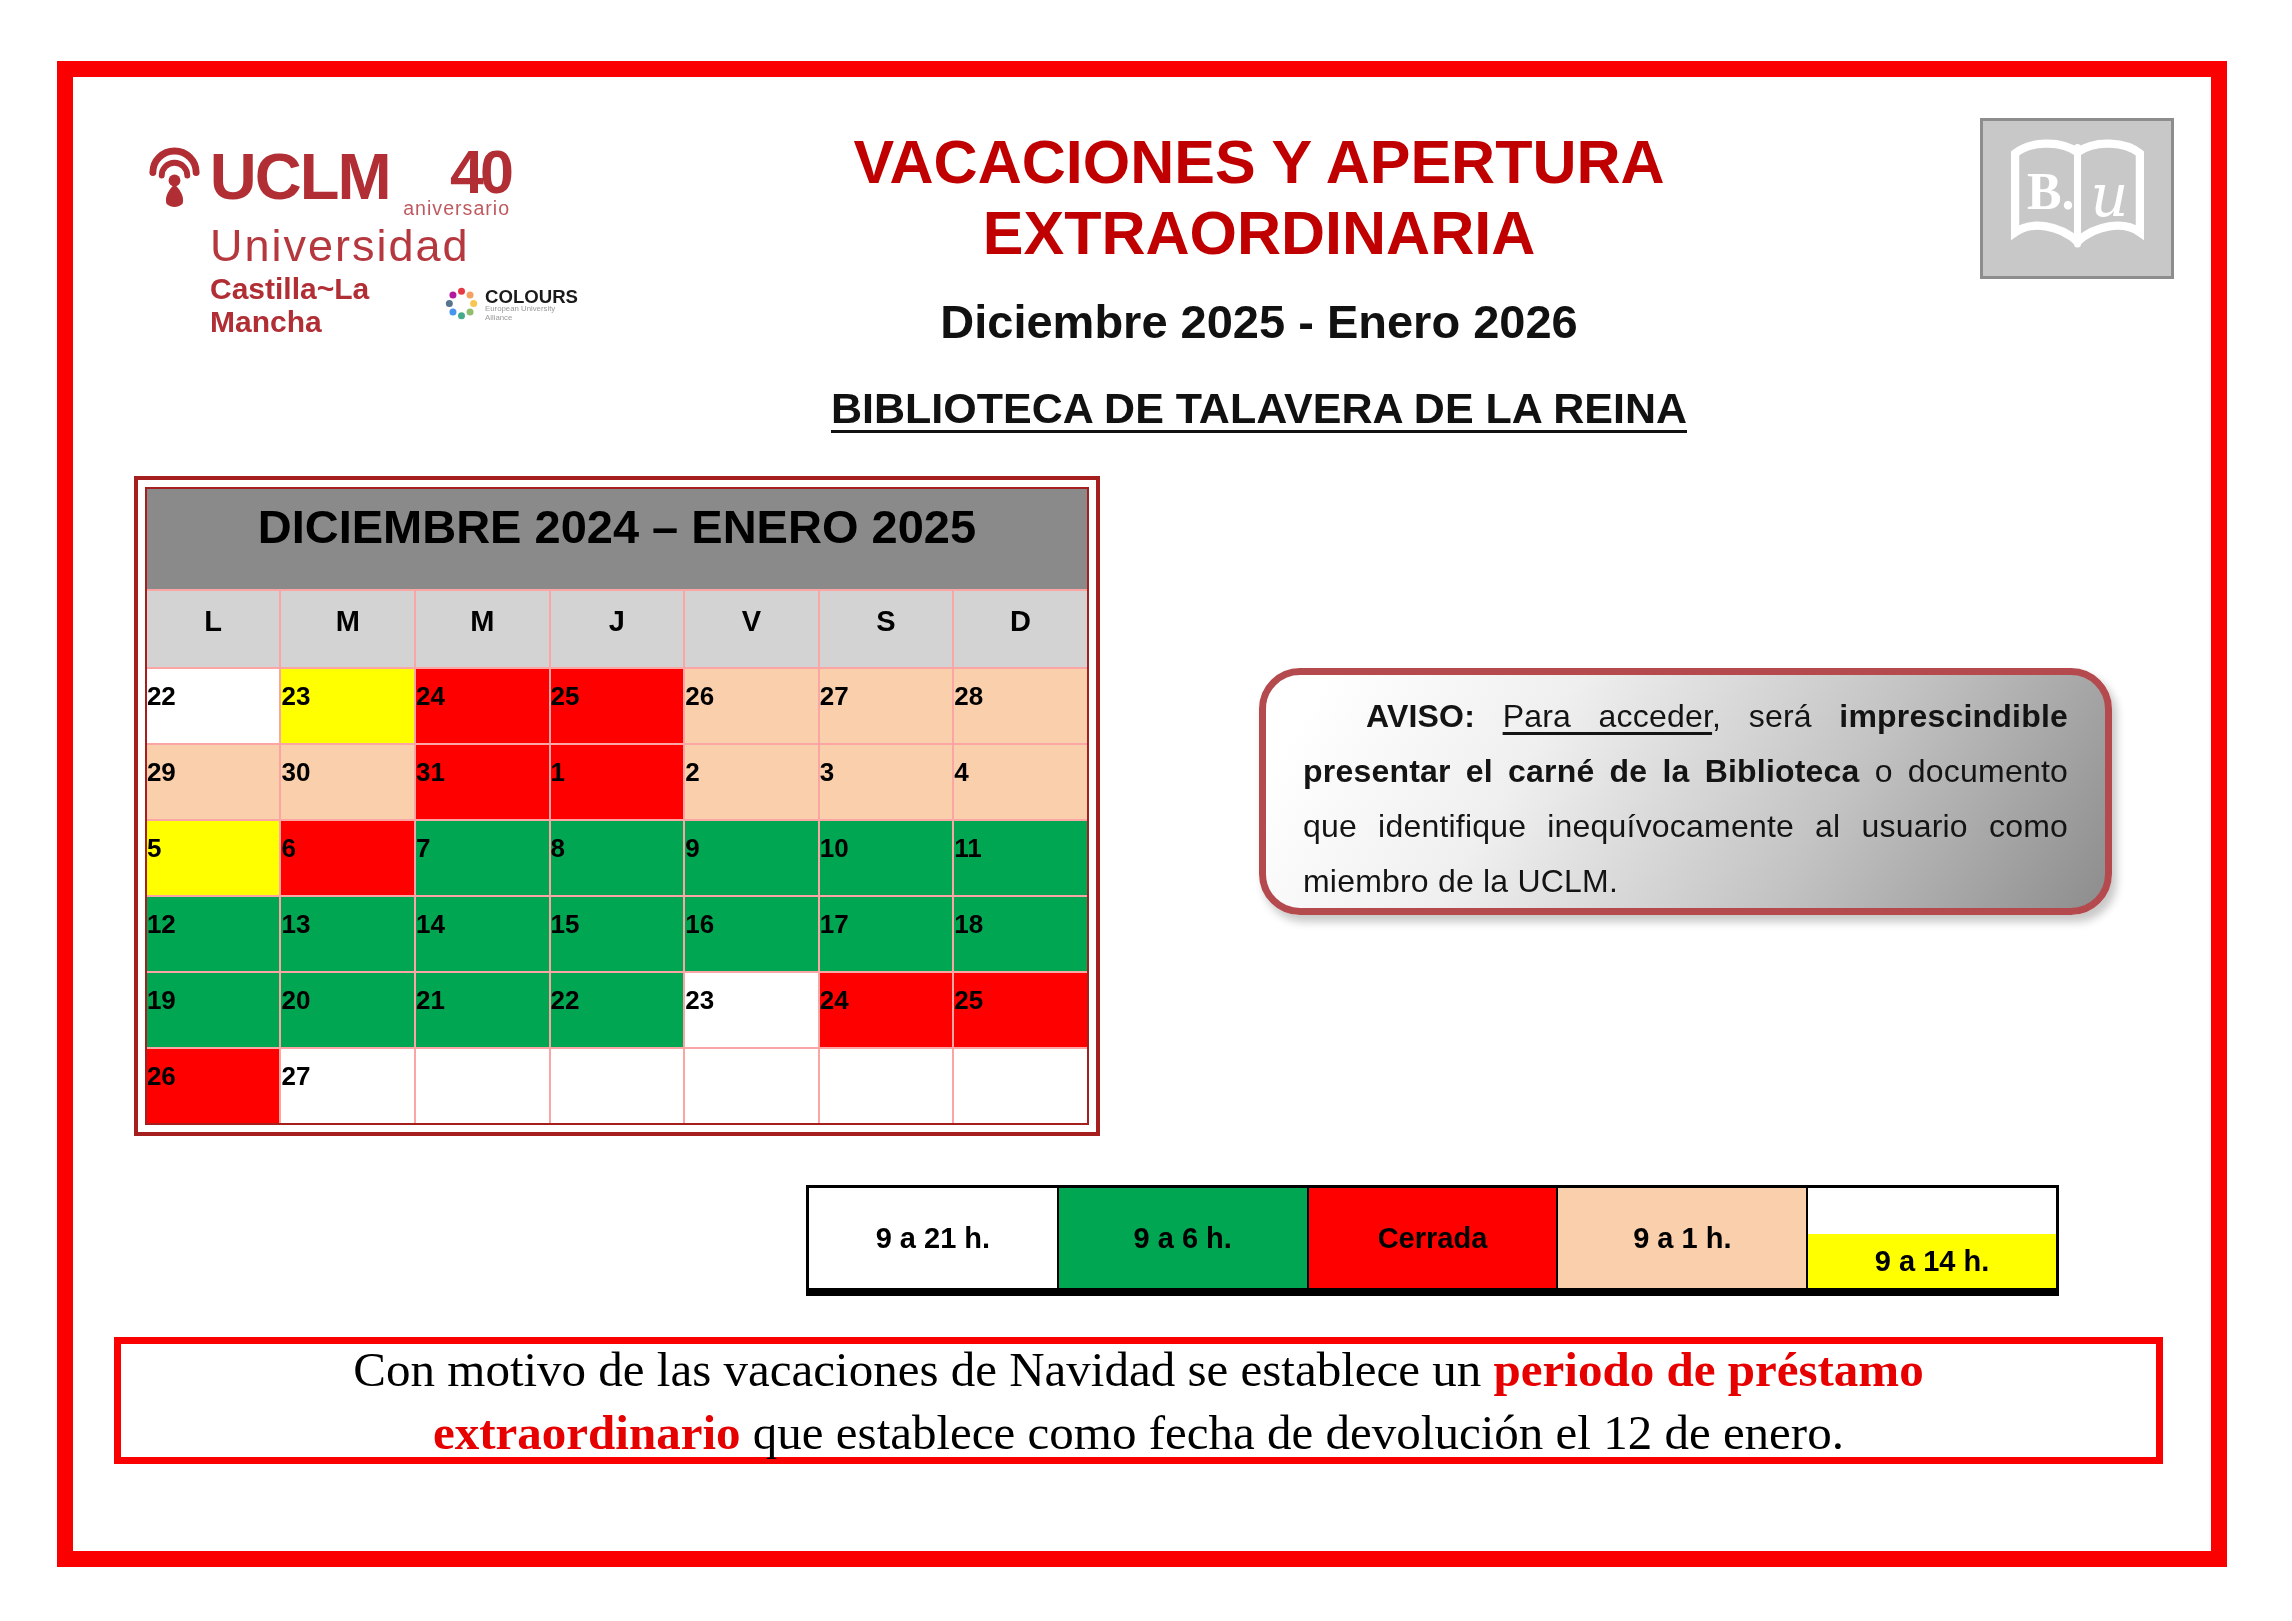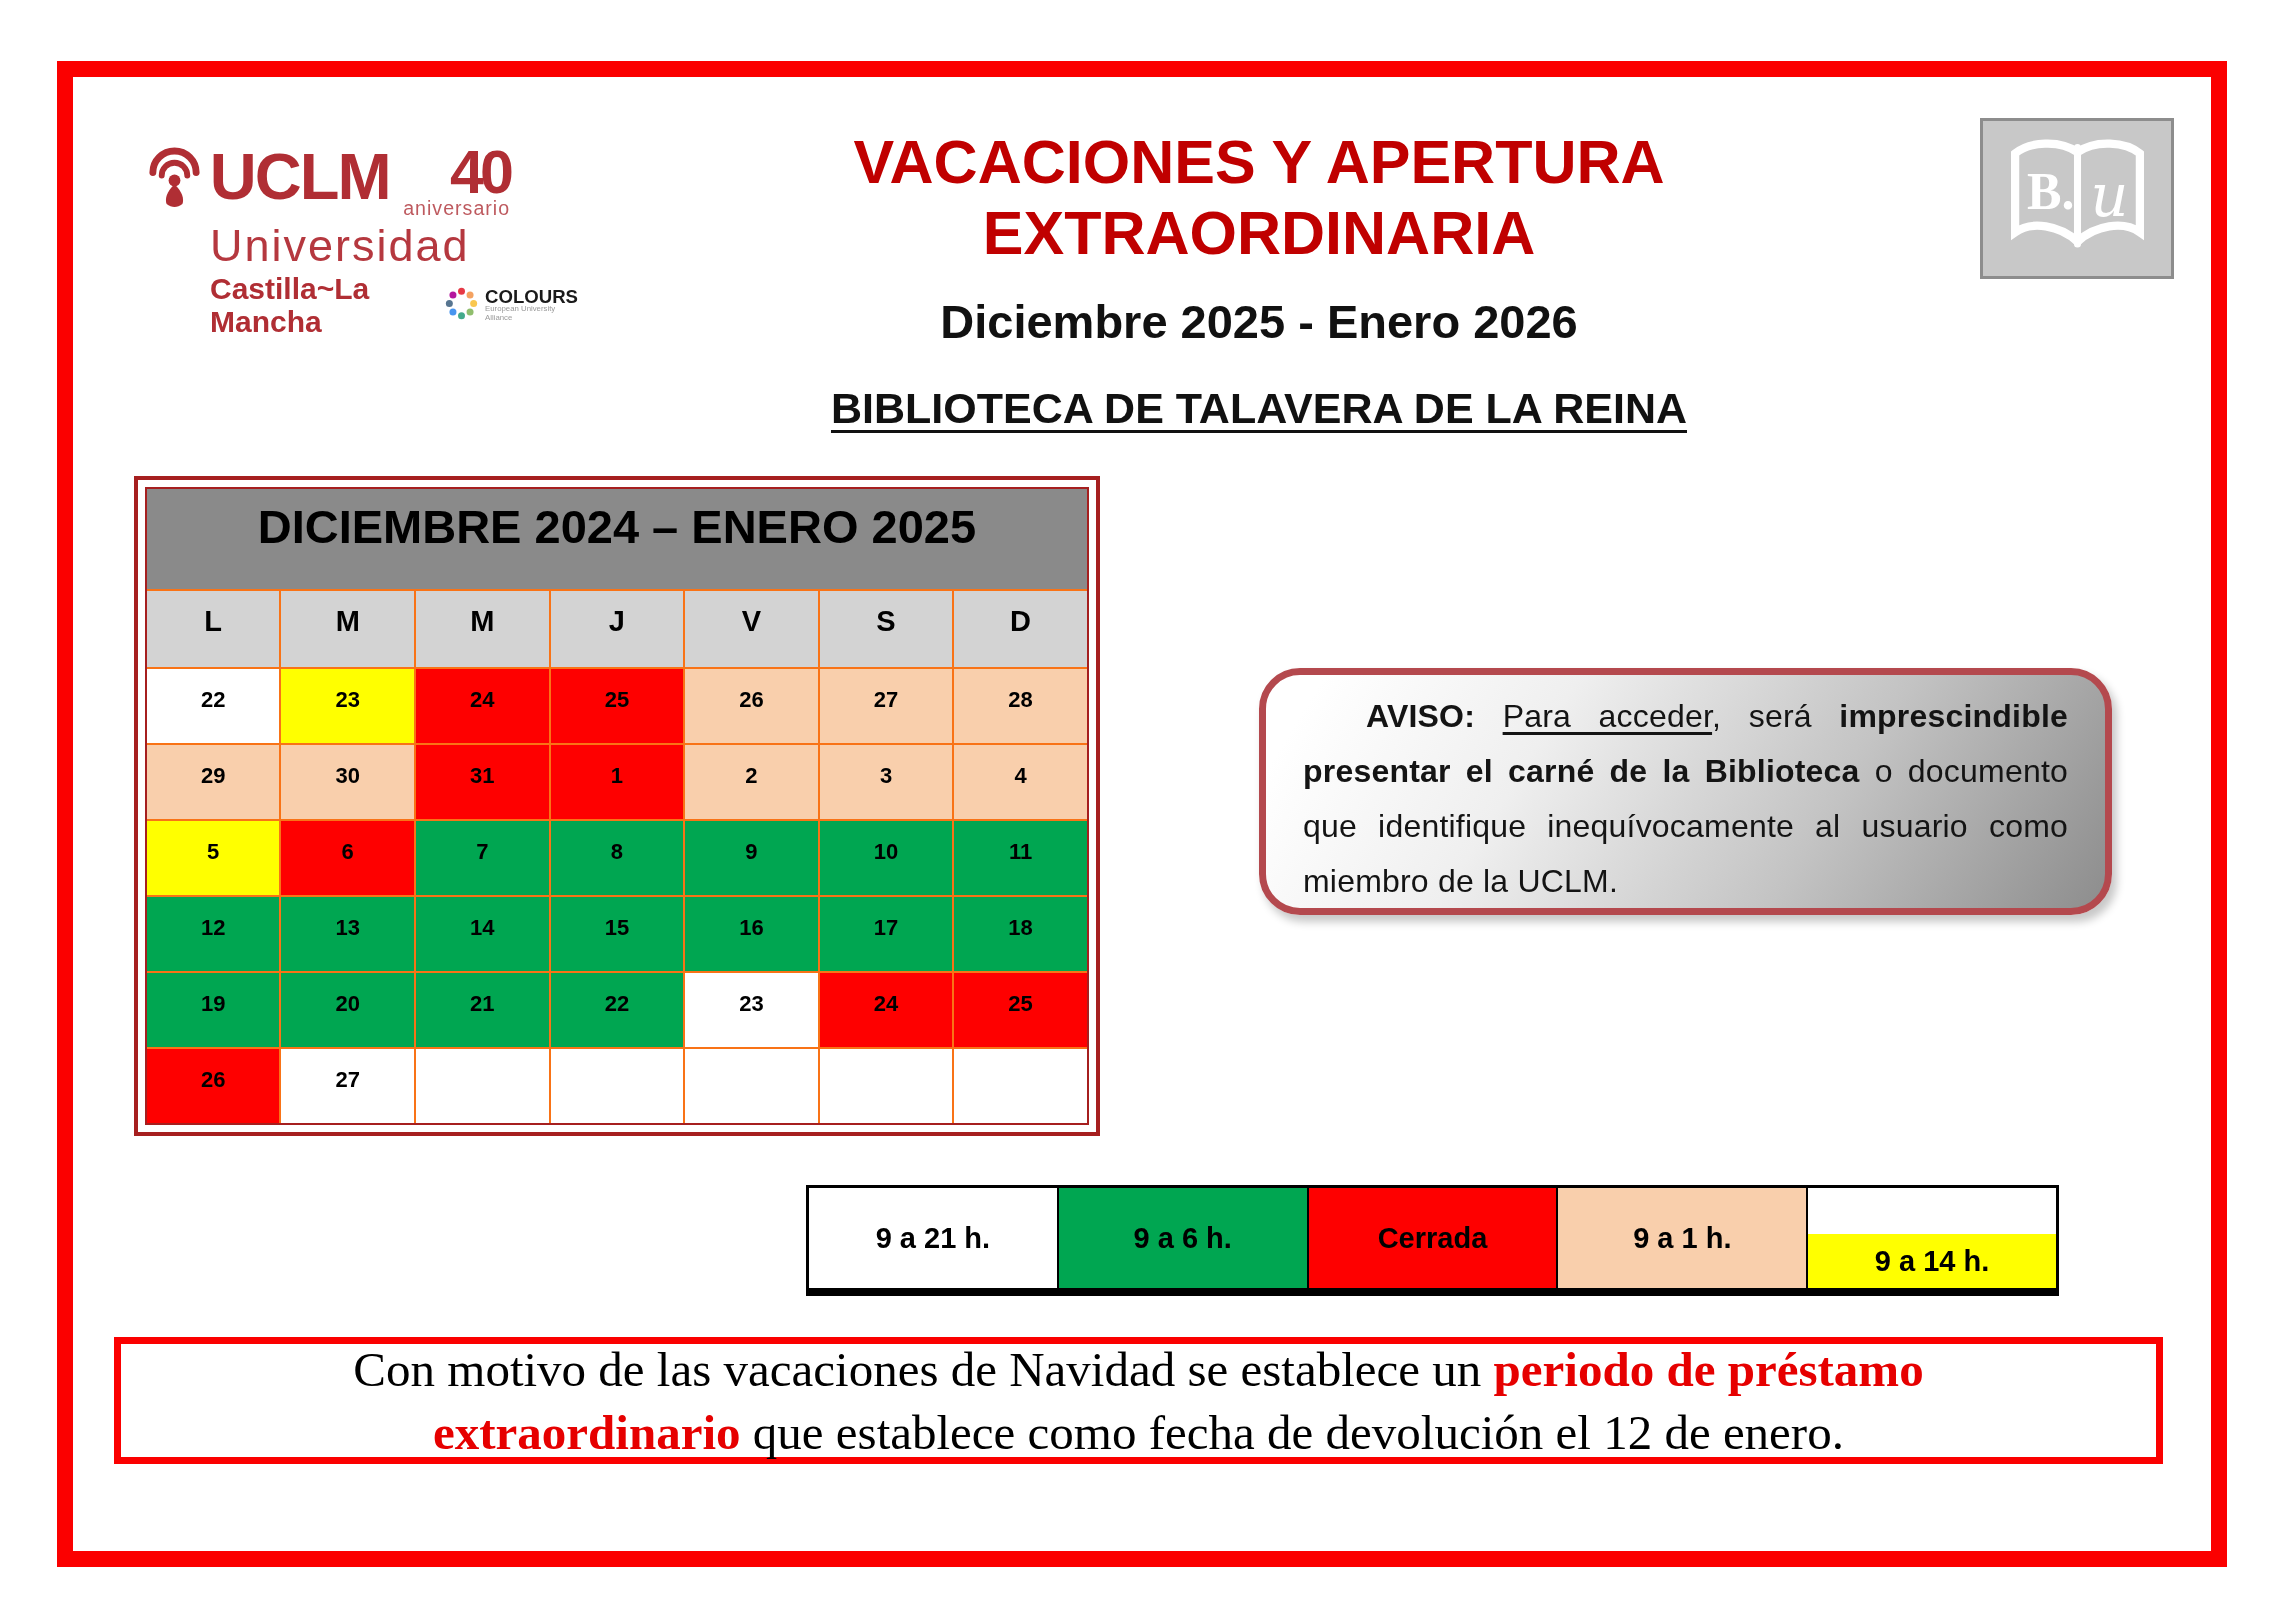--- a/index.html
+++ b/index.html
@@ -37,30 +37,30 @@
                 text-decoration:underline;text-decoration-thickness:2.9px;text-underline-offset:6.9px;}
 
   
   .bm-logo{position:absolute;left:1980px;top:118px;width:194px;height:161px;
            background:#C8C8C8;border:3.9px solid #8D8D8D;box-sizing:border-box;
            display:flex;align-items:center;justify-content:center;}
 
   
   .calendar{position:absolute;left:134px;top:476px;border:4.9px solid #A61F1F;
             padding:6.9px;background:#fff;}
-  .calendar-inner{width:940px;border:2.9px solid #A61F1F;background:#f97316;
+  .calendar-inner{width:940px;border:2.9px solid #A61F1F;background:#fca5a5;
                   display:grid;grid-template-columns:repeat(7,1fr);
                   grid-template-rows:100px 76px repeat(6,74px);gap:2px;}
   .cal-title{grid-column:1 / span 7;background:#8A8A8A;display:flex;
              align-items:center;justify-content:center;}
   .cal-title span{font-size:47px;font-weight:700;color:#000;margin-bottom:25.5px;}
   .wd-cell{background:#D3D3D3;text-align:center;font-size:29px;font-weight:700;
            padding-top:13.7px;box-sizing:border-box;}
-  .cal-cell{background:#fff;text-align:center;font-size:22px;font-weight:700;
-            padding-top:18px;box-sizing:border-box;}
+  .cal-cell{background:#fff;font-size:26px;font-weight:700;
+            padding-top:12px;box-sizing:border-box;}
 
   
   .aviso{position:absolute;left:1259px;top:668px;width:853px;height:247px;box-sizing:border-box;
          border:7.8px solid #B4494E;border-radius:41px;
          background:linear-gradient(122deg,#ffffff 6%,#efefef 32%,#c3c3c3 66%,#8d8d8d 100%);
          padding:13.7px 37px 9.8px 37px;overflow:hidden;
          box-shadow:4.9px 6.9px 8.8px rgba(0,0,0,0.22);}
   .aviso p{margin:0;font-size:32px;line-height:55px;text-align:justify;
            text-indent:63px;color:#141414;letter-spacing:0.2px;}
   .aviso .b{font-weight:700;}

